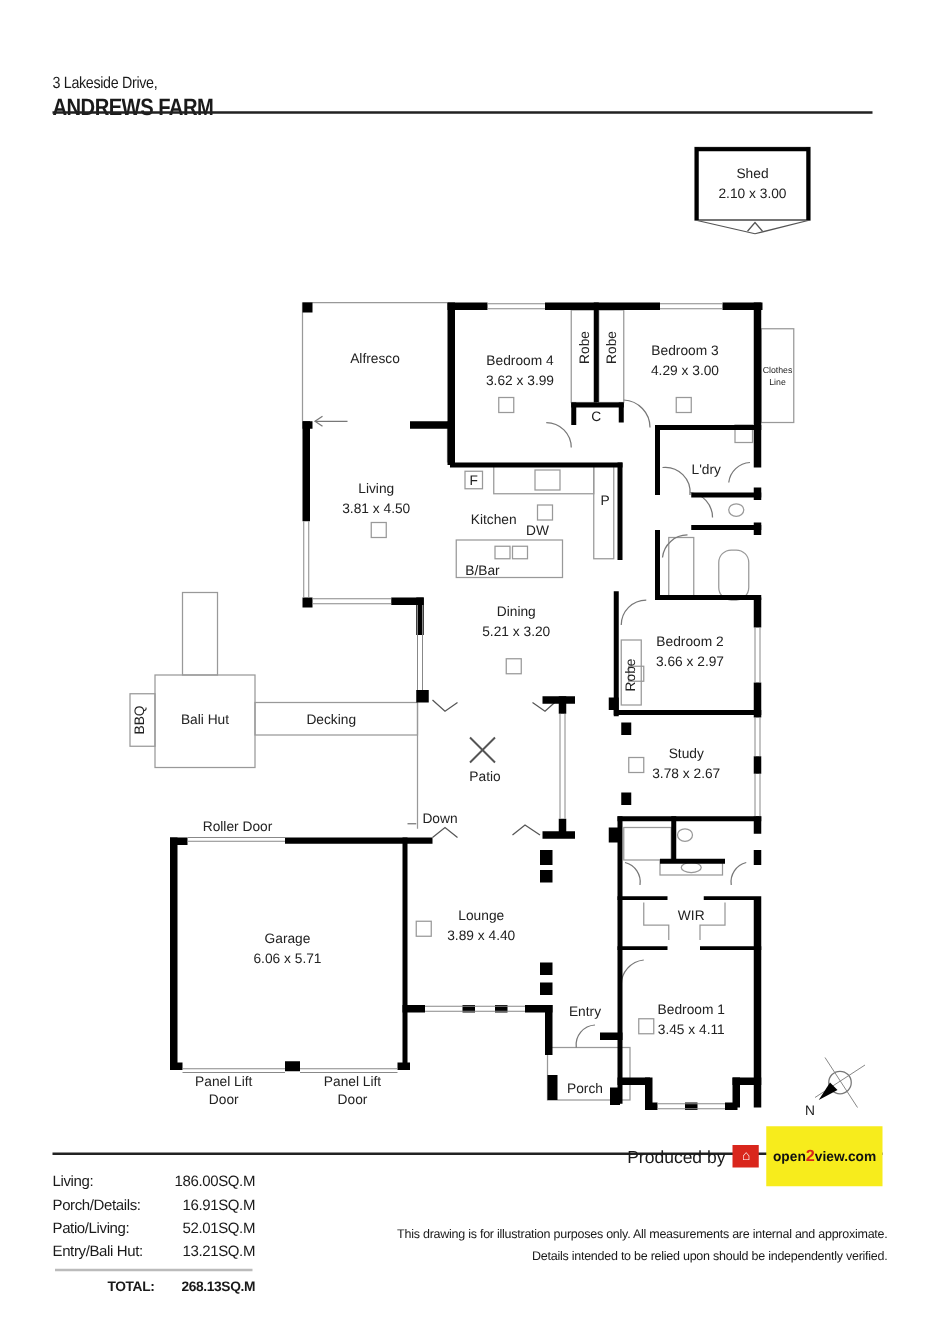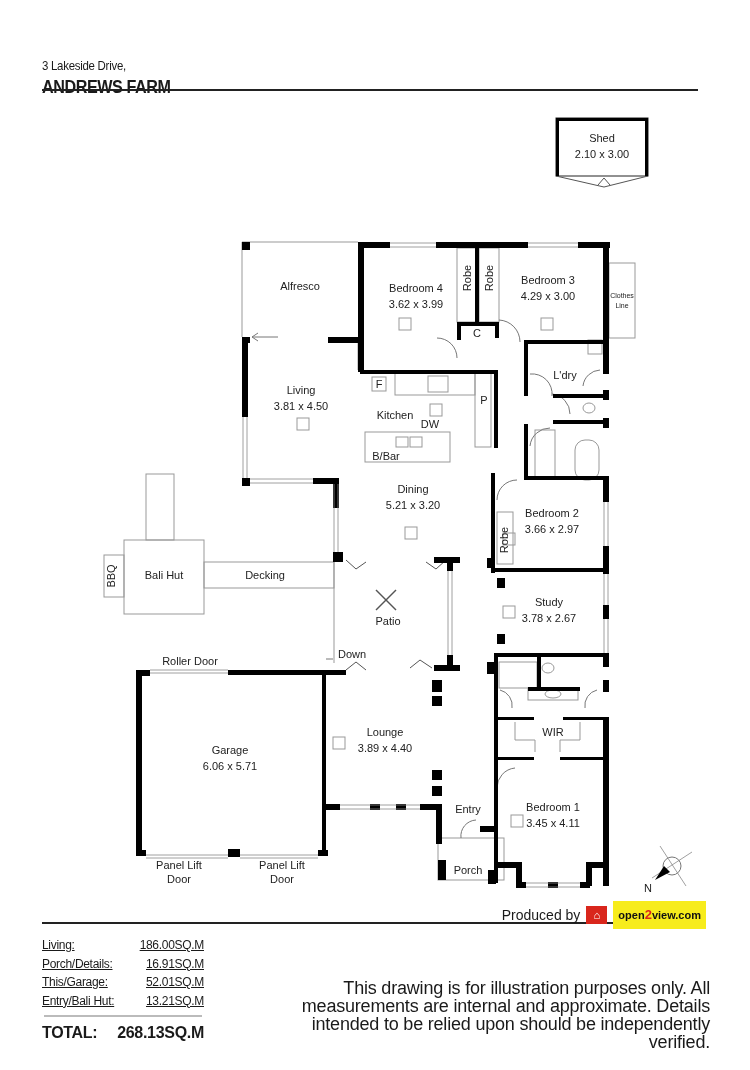--- a/index.html
+++ b/index.html
@@ -7,29 +7,29 @@
          font-family: "Liberation Sans", "DejaVu Sans", sans-serif; color: #1a1a1a; }
   .header { position: absolute; left: 42px; top: 58px; width: 656px; }
   .addr-line { font-size: 13px; letter-spacing: -0.3px; transform: scaleX(0.88); transform-origin: left; }
   .suburb { font-size: 19px; font-weight: bold; margin-top: 3px; letter-spacing: -0.5px; transform: scaleX(0.85); transform-origin: left; }
   .hr-top { position: absolute; left: 42px; top: 89px; width: 656px; height: 1.5px; background: #222; }
   svg.plan { position: absolute; left: 0; top: 0; }
   .lbl { font-family: "Liberation Sans", "DejaVu Sans", sans-serif; font-size: 11px; fill: #222; text-anchor: middle; }
   .lbl-s { font-size: 7px; }
   .hr-bottom { position: absolute; left: 42px; top: 922px; width: 664px; height: 1.5px; background: #222; }
   .areas { position: absolute; left: 42px; top: 936px; width: 162px; font-size: 12px; letter-spacing: -0.3px; }
-  .area-row { display: flex; justify-content: space-between; height: 18.5px; line-height: 18.5px; text-decoration: underline; }
+  .area-row { display: flex; justify-content: space-between; height: 18.5px; line-height: 18.5px; }
   .area-row .val { }
   .areas .divider { height: 1.5px; background: #bbb; margin: 5px 2px 7px 2px; }
-  .total-row { display: flex; justify-content: space-between; font-weight: bold; font-size: 16px; }
+  .total-row { display: flex; justify-content: space-between; font-weight: bold; font-size: 11px; margin-left: 44px; }
   .produced { position: absolute; right: 44px; top: 901px; display: flex; align-items: center; gap: 6px; font-size: 14px; }
   .logo-icon { width: 21px; height: 18px; background: #d9261c; display: flex; align-items: center; justify-content: center; color: #fff; font-size: 11px; font-weight: bold; }
-  .logo-text { background: #f7ec1c; height: 18px; padding: 5px 5px; font-size: 11px; line-height: 18px; font-weight: bold; color: #111; }
+  .logo-text { background: #f7ec1c; height: 18px; padding: 15px 5px; font-size: 11px; line-height: 18px; font-weight: bold; color: #111; }
   .logo-text .two { color: #d9261c; font-size: 13px; }
-  .disclaimer { position: absolute; right: 40px; top: 979px; width: 420px; text-align: right; font-size: 18px; line-height: 18px; letter-spacing: -0.2px; }
+  .disclaimer { position: absolute; right: 40px; top: 979px; width: 420px; text-align: right; font-size: 10px; line-height: 18px; letter-spacing: -0.2px; }
 </style>
 </head>
 <body>
 
 <div class="header">
   <div class="addr-line">3 Lakeside Drive,</div>
   <div class="suburb">ANDREWS FARM</div>
 </div>
 <div class="hr-top"></div>
 
@@ -307,21 +307,21 @@
 <div class="areas">
   <div class="area-row">
     <span>Living:</span>
     <span class="val">186.00SQ.M</span>
   </div>
   <div class="area-row">
     <span>Porch/Details:</span>
     <span class="val">16.91SQ.M</span>
   </div>
   <div class="area-row">
-    <span>This/Garage:</span>
+    <span>Patio/Living:</span>
     <span class="val">52.01SQ.M</span>
   </div>
   <div class="area-row">
     <span>Entry/Bali Hut:</span>
     <span class="val">13.21SQ.M</span>
   </div>
   <div class="divider"></div>
   <div class="total-row">
     <span>TOTAL:</span>
     <span>268.13SQ.M</span>

